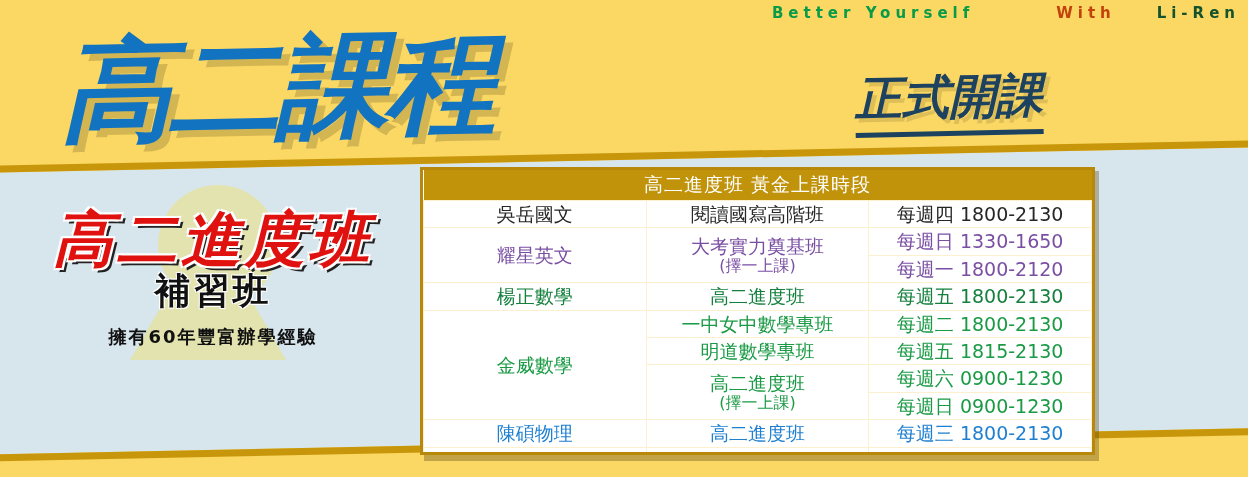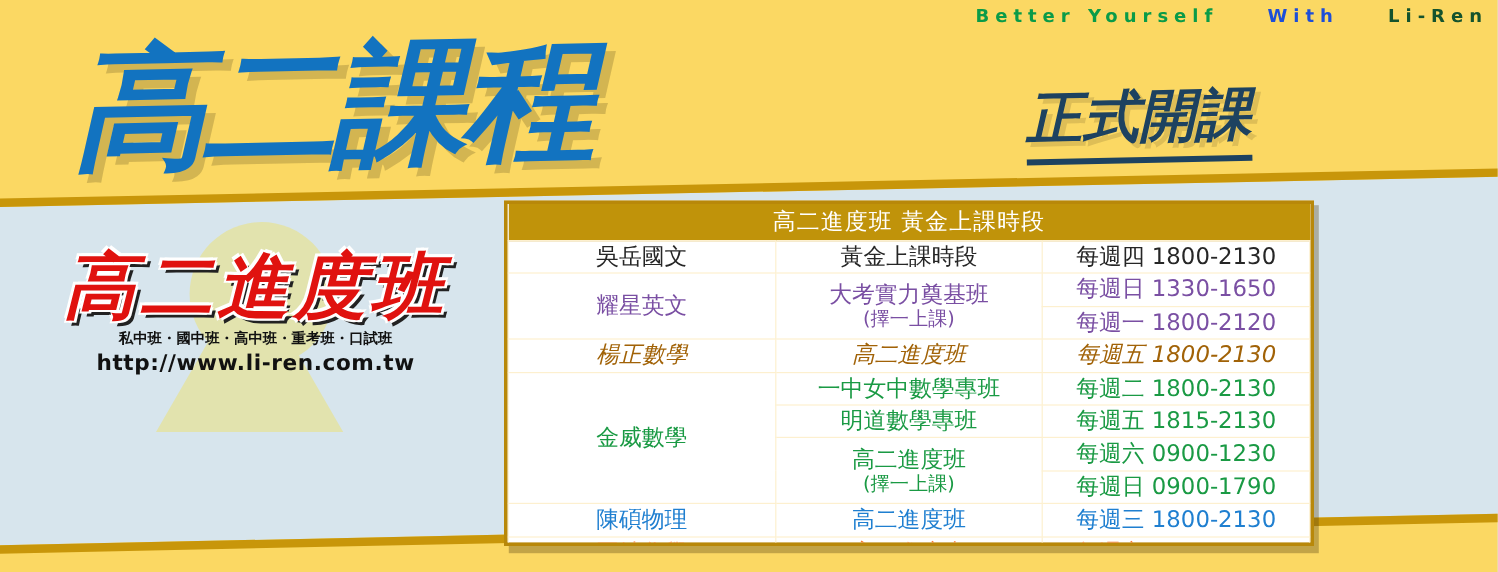--- a/index.html
+++ b/index.html
@@ -31,21 +31,21 @@
   }
 
   
   #tagline{
     position:absolute;top:0px;left:640px;width:600px;height:26px;
     z-index:6;
     font-size:15px;font-weight:bold;letter-spacing:5px;
     line-height:26px;text-align:right;white-space:nowrap;
   }
   #tagline .g{color:#0a9b48;}
-  #tagline .k{color:#1d4ed8;}
+  #tagline .k{color:#c2410c;margin-left:41px;}
   #tagline .r{color:#14532d;}
 
   
   #headline{
     position:absolute;left:60px;top:13px;z-index:7;
     font-family:"DejaVu Sans","Liberation Sans",sans-serif;
     font-size:112px;font-weight:bold;font-style:italic;
     color:#1273c0;
     letter-spacing:-4px;
     text-shadow:7px 7px 0 rgba(120,100,40,0.30);
@@ -140,21 +140,21 @@
     line-height:1.18;
   }
   td.teacher{width:128px;}
   td.course{width:305px;}
   td.time{width:auto;}
   .sub{font-size:16px;display:block;}
 
   
   .c-black{color:#262626;}
   .c-purple{color:#7a4fa3;}
-  .c-red{color:#a16207;font-style:italic;}
+  .c-red{color:#15803d;}
   .c-green{color:#1a9a44;}
   .c-blue{color:#1f7fd0;}
   .c-orange{color:#f57c32;}
 </style>
 </head>
 <body>
 
 <div id="banner"></div>
 <div id="bottom-band"></div>
 
@@ -166,36 +166,36 @@
   <span class="r">Li-Ren</span>
 </div>
 
 <div id="headline">高二課程</div>
 <div id="subhead">正式開課</div>
 
 <div id="logo-wrap">
   <div id="logo-circle"></div>
   <div id="logo-tri"></div>
   <div id="logo-main">高二進度班</div>
-  <div id="logo-classes">私中班・國中班・高中班・重考班・口試班</div>
-  <div id="logo-url">http://www.li-ren.com.tw</div>
+  <div id="logo-sub">補習班</div>
+  <div id="logo-exp">擁有60年豐富辦學經驗</div>
 </div>
 
 <div id="table-shadow"></div>
 <div id="table-box">
   <table class="sched">
     <thead>
       <tr>
         <th colspan="3">高二進度班  黃金上課時段</th>
       </tr>
     </thead>
     <tbody id="sched-body">
         <tr>
           <td class="teacher c-black" rowspan="1">吳岳國文</td>
-          <td class="course c-black"><span>黃金上課時段</span></td>
+          <td class="course c-black"><span>閱讀國寫高階班</span></td>
           <td class="time c-black">每週四 1800-2130</td>
         </tr>
         <tr>
           <td class="teacher c-purple" rowspan="2">耀星英文</td>
           <td class="course c-purple" rowspan="2"><span>大考實力奠基班</span><span class="sub">(擇一上課)</span></td>
           <td class="time c-purple">每週日 1330-1650</td>
         </tr>
         <tr>
           <td class="time c-purple">每週一 1800-2120</td>
         </tr>
@@ -211,21 +211,21 @@
         </tr>
         <tr>
           <td class="course c-green"><span>明道數學專班</span></td>
           <td class="time c-green">每週五 1815-2130</td>
         </tr>
         <tr>
           <td class="course c-green" rowspan="2"><span>高二進度班</span><span class="sub">(擇一上課)</span></td>
           <td class="time c-green">每週六 0900-1230</td>
         </tr>
         <tr>
-          <td class="time c-green">每週日 0900-1790</td>
+          <td class="time c-green">每週日 0900-1230</td>
         </tr>
         <tr>
           <td class="teacher c-blue" rowspan="1">陳碩物理</td>
           <td class="course c-blue"><span>高二進度班</span></td>
           <td class="time c-blue">每週三 1800-2130</td>
         </tr>
         <tr>
           <td class="teacher c-orange" rowspan="1">王皓化學</td>
           <td class="course c-orange"><span>高二進度班</span></td>
           <td class="time c-orange">每週六 1800-2115</td>

